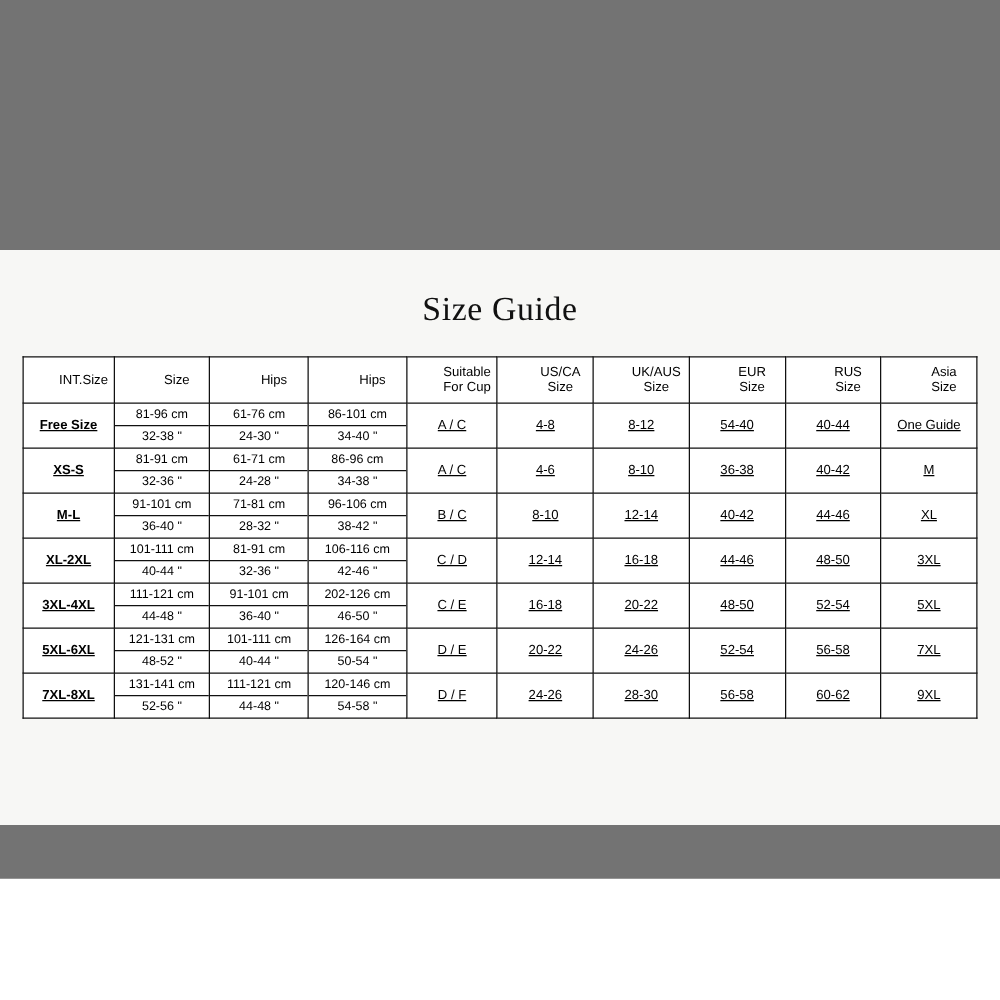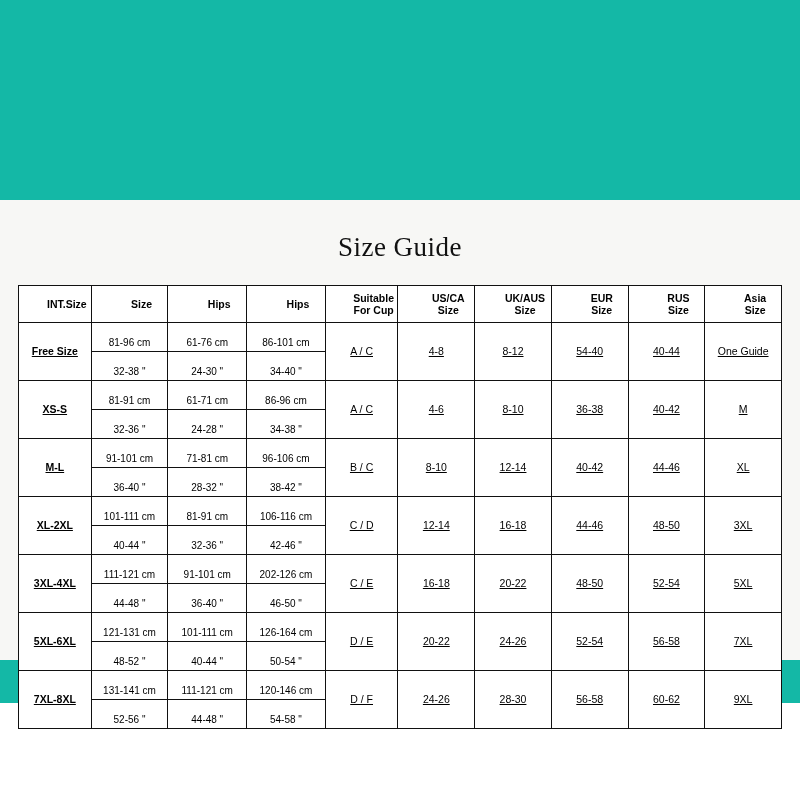--- a/index.html
+++ b/index.html
@@ -11,21 +11,21 @@
     height: 800px;
     background: #ffffff;
     font-family: "Liberation Sans", sans-serif;
     color: #000000;
     overflow: hidden;
   }
   #page {
     position: relative;
     width: 800px;
     height: 703px;
-    background: #14b8a6;
+    background: #737373;
   }
   .band {
     position: absolute;
     left: 0;
     top: 200px;
     width: 800px;
     height: 460px;
     background: #f7f7f5;
   }
   .title {
@@ -54,21 +54,21 @@
   table.size-guide td,
   table.size-guide th {
     border: 1px solid #111111;
     text-align: center;
     vertical-align: middle;
     font-size: 10.5px;
     color: #000000;
     padding: 0;
   }
   table.size-guide thead th {
-    font-weight: bold;
+    font-weight: normal;
     height: 36px;
     line-height: 12px;
     font-size: 10.5px;
     padding-left: 24px;
   }
   .col-int    { width: 72px; }
   .col-bust   { width: 76px; }
   .col-waist  { width: 78px; }
   .col-hips   { width: 78px; }
   .col-cup    { width: 72px; }
@@ -80,21 +80,20 @@
 
   .dual {
     padding: 0 !important;
   }
   .dual .cm,
   .dual .inch {
     display: block;
     height: 17px;
     line-height: 17px;
     font-size: 10px;
-    margin-top: 11px;
   }
   .dual .cm {
     border-bottom: 1px solid #111111;
   }
   .single {
     height: 35px;
     line-height: 35px;
     font-size: 11px;
     text-decoration: underline;
   }

